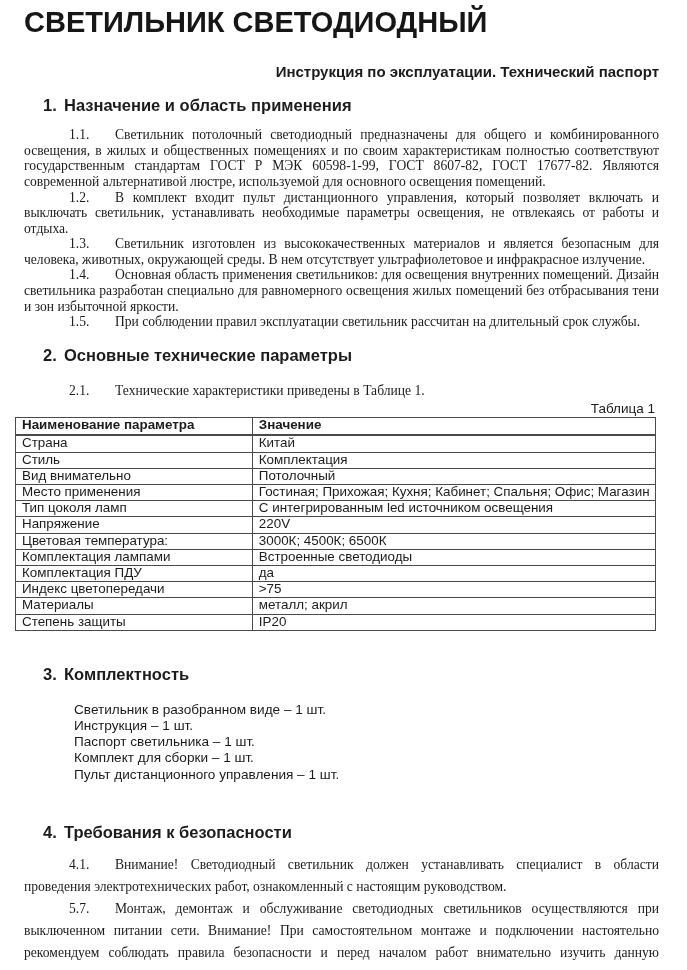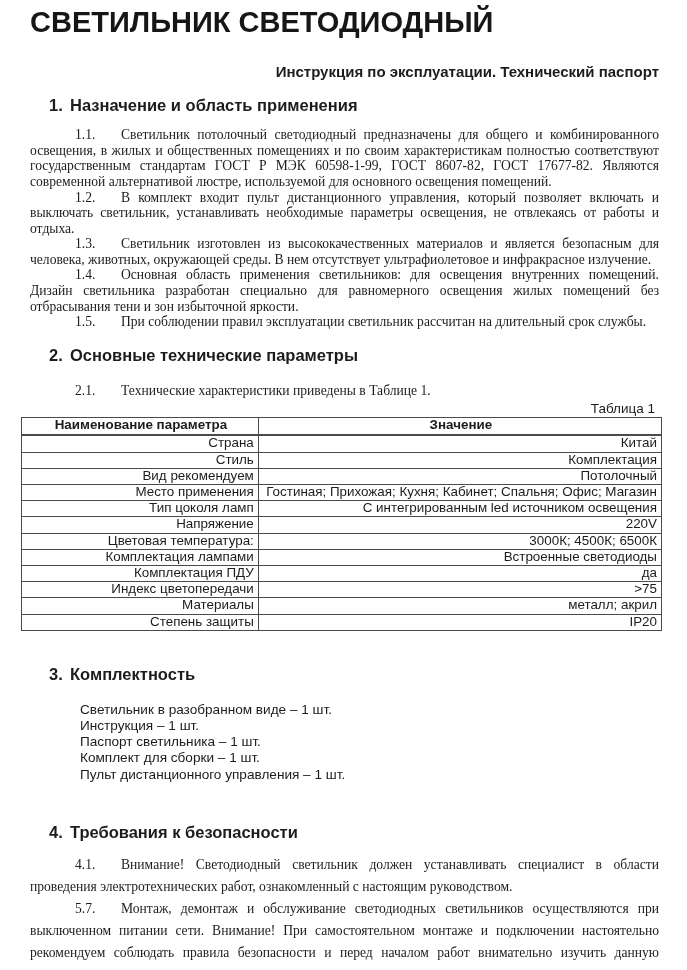--- a/index.html
+++ b/index.html
@@ -11,21 +11,21 @@
     width: 687px;
     height: 970px;
     overflow: hidden;
     font-family: "Liberation Sans", "DejaVu Sans", sans-serif;
     color: #1c1c1c;
   }
   .page {
     box-sizing: border-box;
     width: 687px;
     height: 919px;
-    padding: 6px 28px 0 30px;
+    padding: 6px 28px 0 24px;
   }
   .doc-title {
     font-size: 29px;
     font-weight: 700;
     line-height: 1.15;
     margin: 0;
     color: #161616;
   }
   .doc-subtitle {
     margin: 24px 0 0 0;
@@ -78,24 +78,23 @@
     table-layout: fixed;
   }
   table.t1 col.c1 { width: 37%; }
   table.t1 col.c2 { width: 63%; }
   table.t1 th, table.t1 td {
     border: 1px solid #4a4a4a;
     padding: 0 4px 1px 6px;
     line-height: 14.2px;
     overflow: hidden;
     white-space: nowrap;
-    text-align: right;
   }
   table.t1 th {
-    text-align: center;
+    text-align: left;
     font-weight: 700;
     border-bottom-width: 2px;
     padding-bottom: 2px;
   }
   .kit {
     margin: 17px 0 0 50px;
     font-size: 13.6px;
     line-height: 16.2px;
   }
   .head-3 { margin-top: 34px; }
@@ -142,21 +141,21 @@
     <tbody>
       <tr>
           <td>Страна</td>
           <td>Китай</td>
         </tr>
       <tr>
           <td>Стиль</td>
           <td>Комплектация</td>
         </tr>
       <tr>
-          <td>Вид рекомендуем</td>
+          <td>Вид внимательно</td>
           <td>Потолочный</td>
         </tr>
       <tr>
           <td>Место применения</td>
           <td>Гостиная; Прихожая; Кухня; Кабинет; Спальня; Офис; Магазин</td>
         </tr>
       <tr>
           <td>Тип цоколя ламп</td>
           <td>С интегрированным led источником освещения</td>
         </tr>

